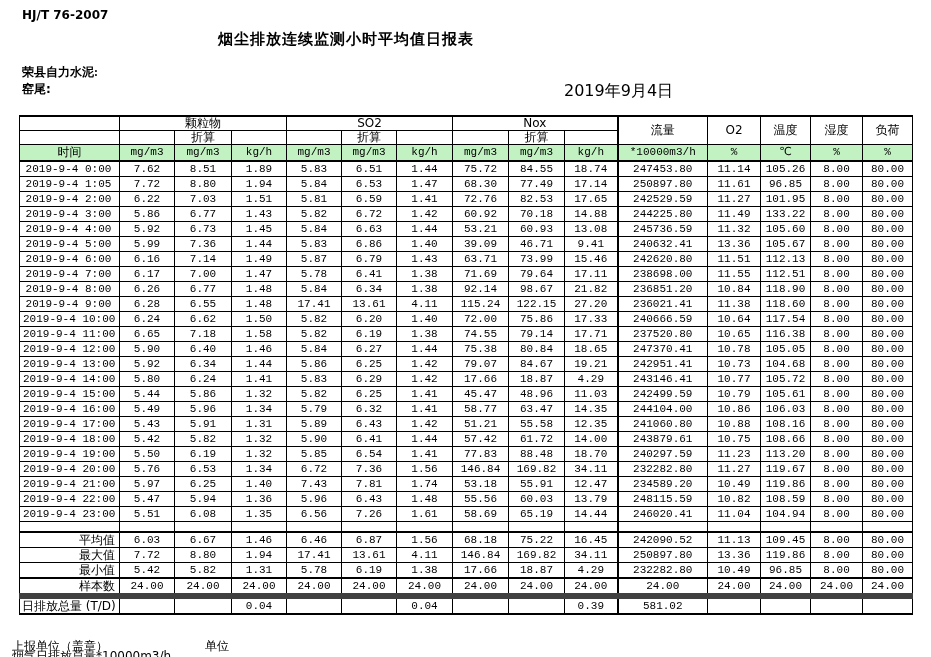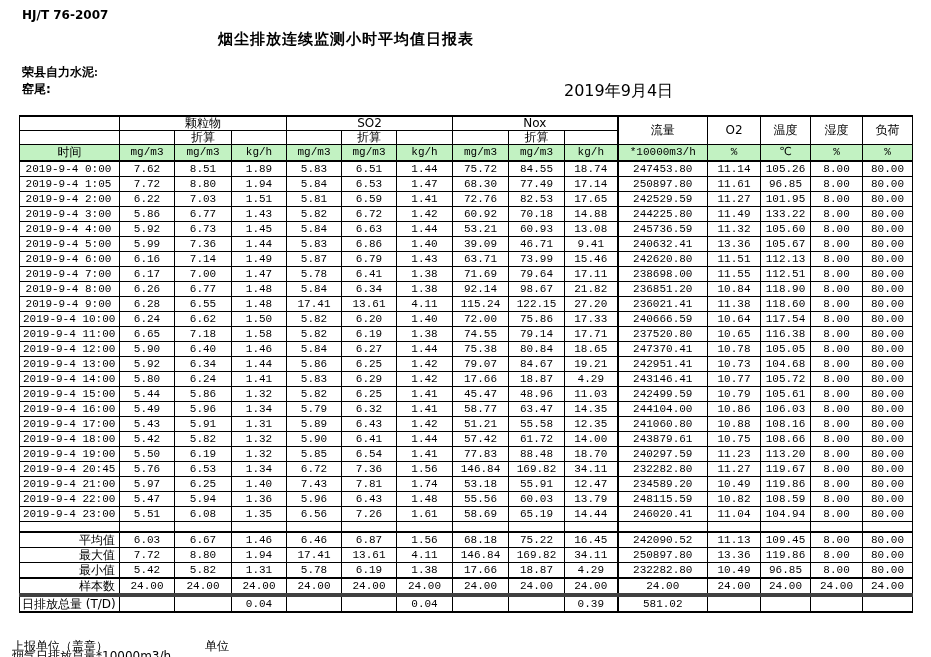--- a/index.html
+++ b/index.html
@@ -24,21 +24,21 @@
   }
   .grp-row th{border-top:2px solid #000;height:13px;font-size:12px;font-family:"DejaVu Sans",sans-serif;}
   .zhesuan-row th{height:13px;font-size:12px;font-family:"DejaVu Sans",sans-serif;}
   .units-row th{border-bottom:2px solid #000;height:15px;margin-left:8px;}
   .units-row th.time-col{font-size:12px;font-family:"DejaVu Sans",sans-serif;}
   td.time-cell{text-align:center;padding-right:5px;}
   td.label-cell{text-align:right;padding-right:4px;font-family:"DejaVu Sans",sans-serif;font-size:12px;}
   tr.spacer-row td{height:9px;}
   tr.avg td{border-top:2px solid #000;}
   tr.samples td{border-top:2px solid #000;}
-  tr.total td{border-top:4px solid #404040;border-bottom:2px solid #000;}
+  tr.total td{border-top:6px solid #404040;border-bottom:2px solid #000;}
   tr.total td.label-cell{text-align:left;padding-left:2px;}
   .bl2{border-left:2px solid #000;}
 
   .footer-note{position:absolute;left:12px;top:620px;font-size:12px;margin-top:28px;}
   .footer-report{position:absolute;left:12px;top:638px;font-size:12px;}
   .footer-unit{position:absolute;left:205px;top:638px;font-size:12px;}
 </style>
 </head>
 <body>
 
@@ -443,21 +443,21 @@
         <td>77.83</td>
         <td>88.48</td>
         <td>18.70</td>
         <td class="bl2">240297.59</td>
         <td>11.23</td>
         <td>113.20</td>
         <td>8.00</td>
         <td>80.00</td>
       </tr>
       <tr class="data-row">
-        <td class="time-cell">2019-9-4 20:45</td>
+        <td class="time-cell">2019-9-4 20:00</td>
         <td>5.76</td>
         <td>6.53</td>
         <td>1.34</td>
         <td>6.72</td>
         <td>7.36</td>
         <td>1.56</td>
         <td>146.84</td>
         <td>169.82</td>
         <td>34.11</td>
         <td class="bl2">232282.80</td>

